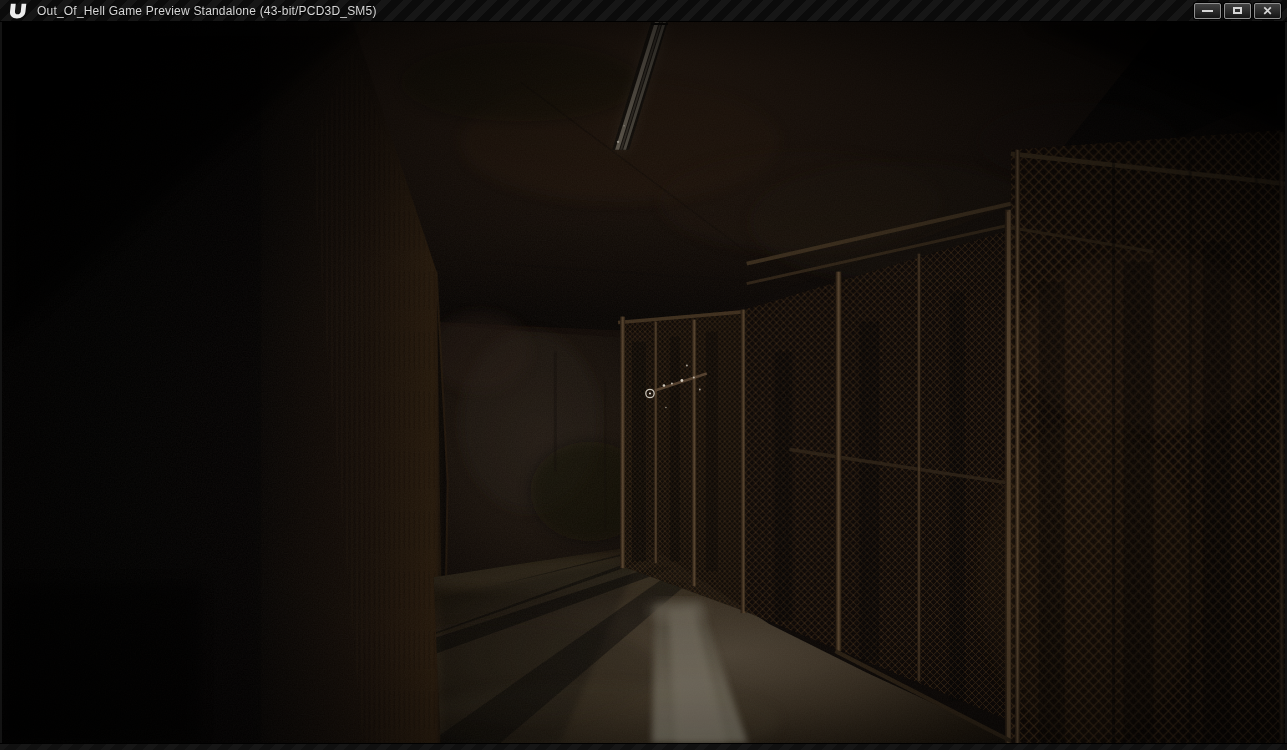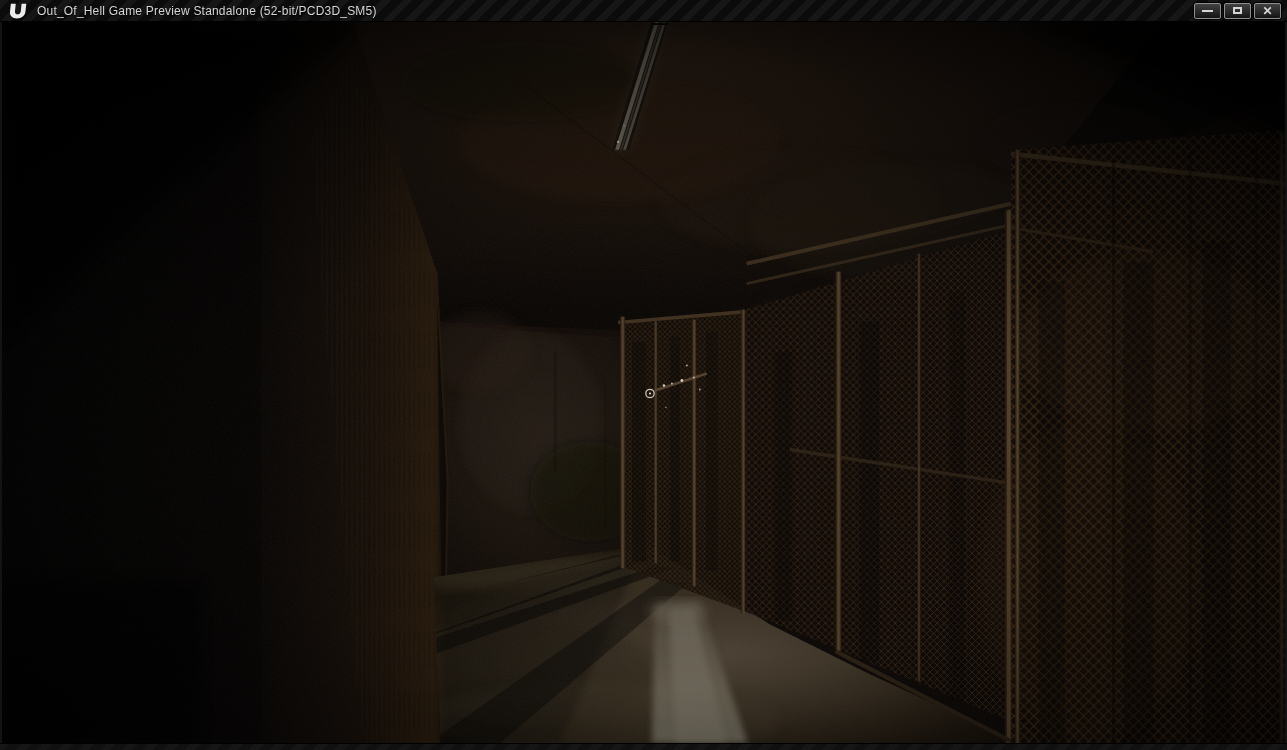--- a/index.html
+++ b/index.html
@@ -46,21 +46,21 @@
 <body>
 
 <div class="window">
 
   <div class="titlebar">
     <span class="logo">
       <svg viewBox="0 0 23 22" width="21" height="20">
         <path transform="skewX(-6) translate(2,0)" style="fill:var(--logo-color)" d="M2.5 3 h5.4 v8.3 c0 2.2 1.2 3.4 3.2 3.4 c2 0 3.2 -1.2 3.2 -3.4 V3 h5.2 v8.6 c0 4.8 -3.3 7.6 -8.6 7.6 C5.7 19.2 2.5 16.4 2.5 11.6 Z"></path>
       </svg>
     </span>
-    <span class="title">Out_Of_Hell Game Preview Standalone (52-bit/PCD3D_SM5)</span>
+    <span class="title">Out_Of_Hell Game Preview Standalone (43-bit/PCD3D_SM5)</span>
     <div class="controls">
       <button class="wbtn" title="Minimize">
         <span class="glyph-min"></span>
       </button>
       <button class="wbtn" title="Maximize">
         <span class="glyph-max"></span>
       </button>
       <button class="wbtn" title="Close">
         <span class="glyph-close">✕</span>
       </button>

